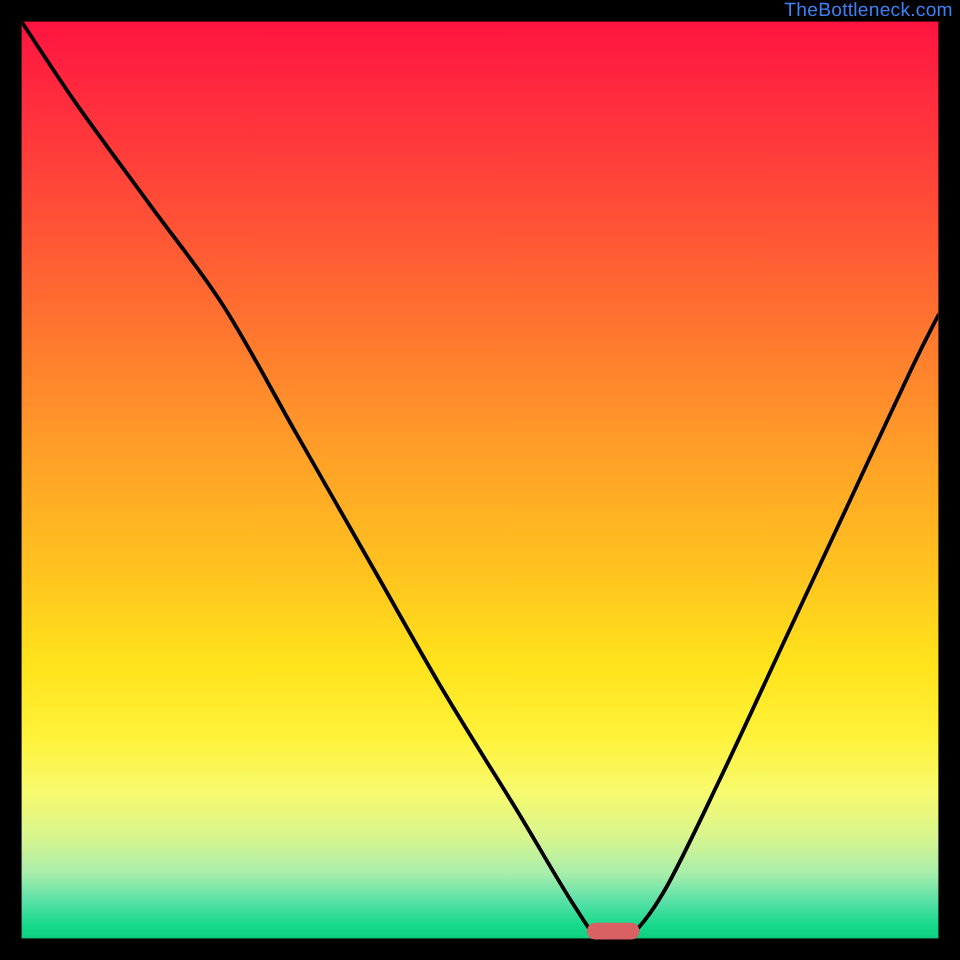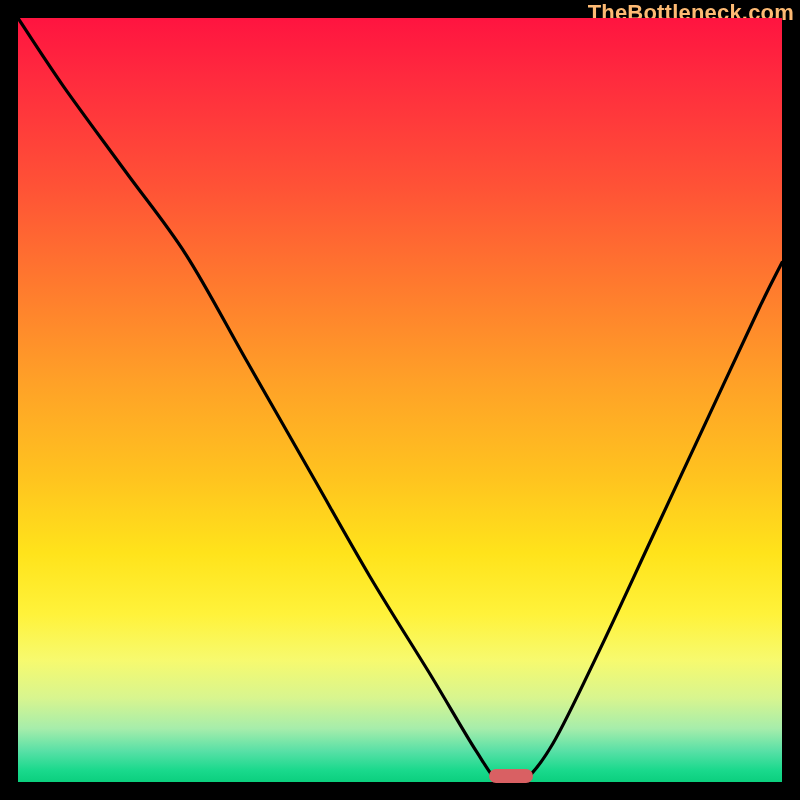--- a/index.html
+++ b/index.html
@@ -37,23 +37,23 @@
       #d8f58f 89%,
       #a6edab 93%,
       #57e0a6 96%,
       #19d98c 98.5%,
       #0bcf7e 100%);
   }
   .watermark {
     position: absolute;
     top: 0px;
     right: 6px;
-    color: #fdba74;
-    font-size: 22px;
-    font-weight: 700;
+    color: #3b82f6;
+    font-size: 16px;
+    font-weight: 400;
     letter-spacing: 0.2px;
     user-select: none;
   }
   svg.curve {
     position: absolute;
     left: 0;
     top: 0;
     width: 764px;
     height: 764px;
   }

